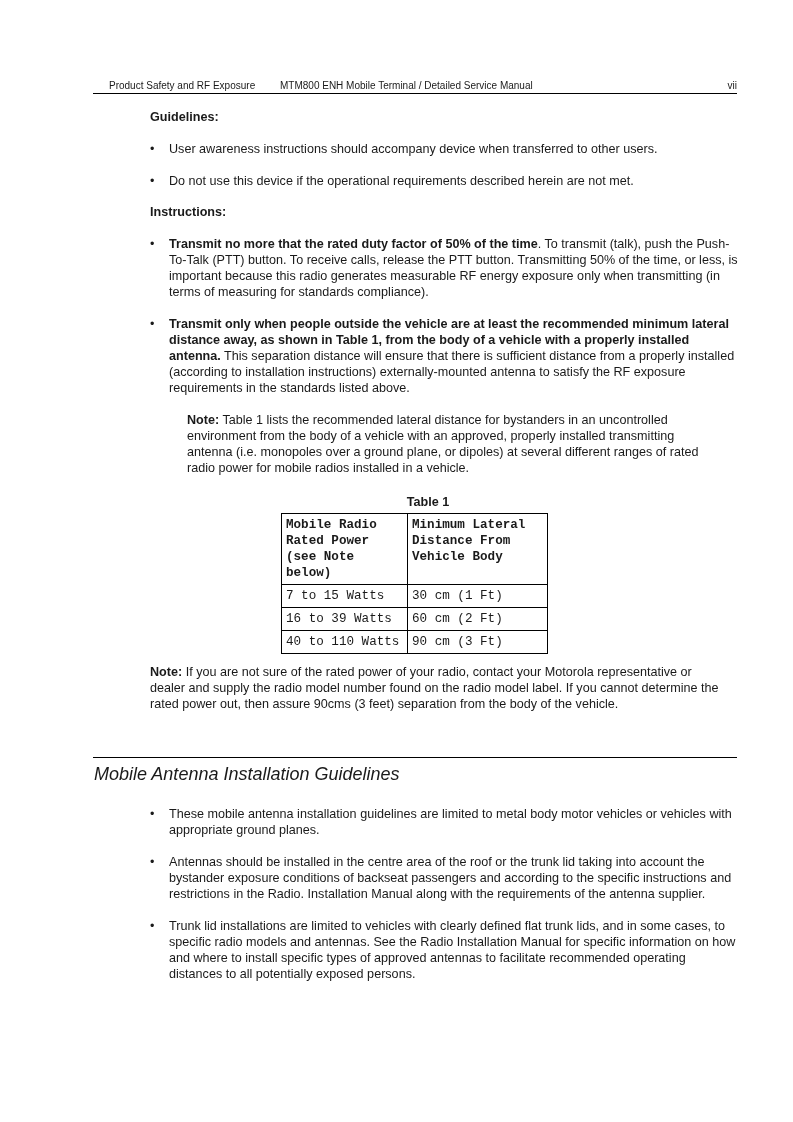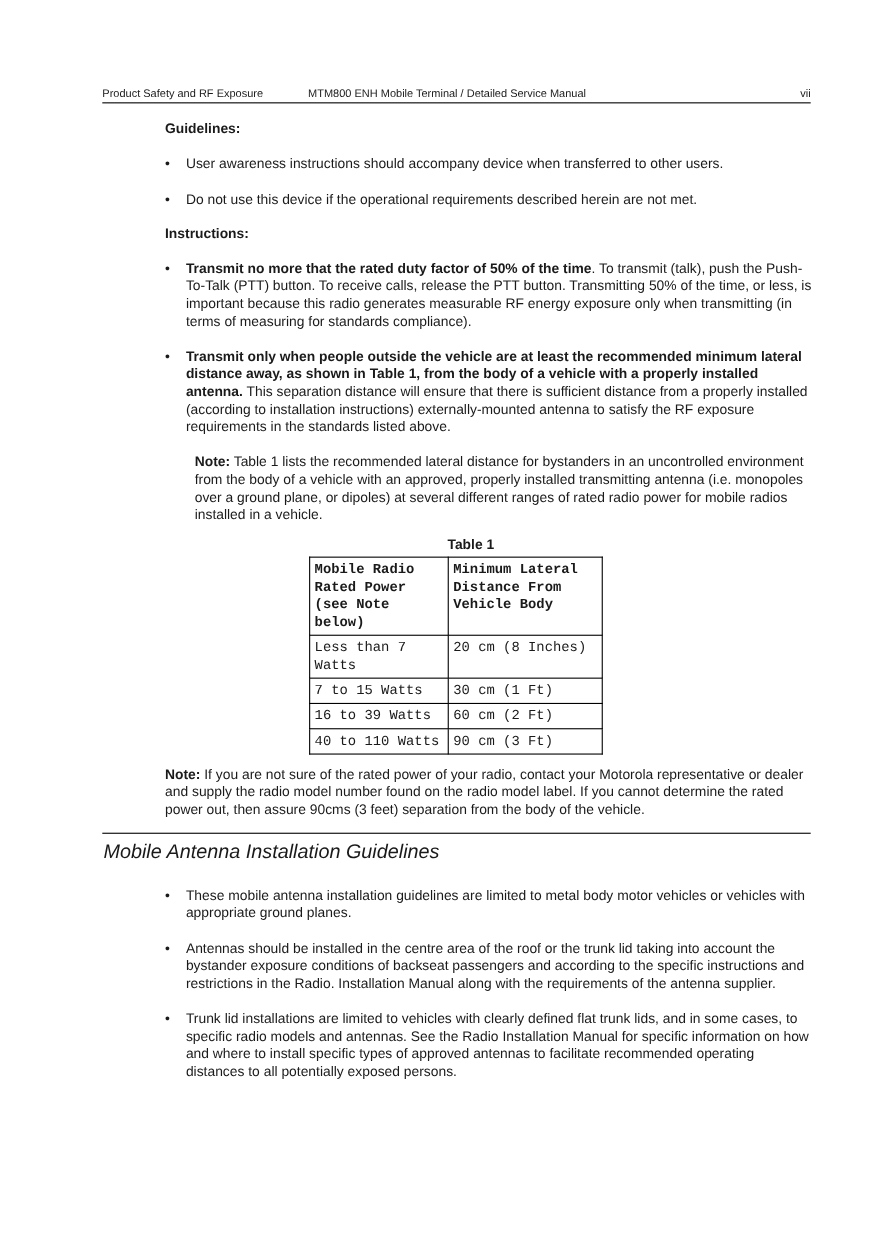--- a/index.html
+++ b/index.html
@@ -5,30 +5,30 @@
   html, body { margin: 0; padding: 0; background: #ffffff; }
   body {
     width: 793px; height: 1122px; position: relative; overflow: hidden;
     font-family: "Liberation Sans", sans-serif; color: #1a1a1a;
   }
   .header {
     position: absolute; left: 93px; top: 78px; width: 644px; height: 15px;
     border-bottom: 1px solid #000; font-size: 10px;
   }
   .header span { position: absolute; top: 2px; }
-  .h-left { left: 0; }
+  .h-left { left: 16px; }
   .h-mid { left: 187px; }
   .h-right { right: 0; }
   .content { position: absolute; left: 150px; top: 109px; width: 590px; font-size: 12.6px; line-height: 16px; }
   .subhead { font-weight: bold; font-size: 12.6px; margin: 0; }
   ul.bullets { list-style: none; margin: 0; padding: 0; }
   ul.bullets li { position: relative; padding-left: 19px; }
   ul.bullets li .bullet { position: absolute; left: 0; top: 0; }
   b { font-weight: bold; }
-  .note { margin: 8px; }
+  .note { margin: 18px; }
   table.t1 { border-collapse: collapse; font-size: 12.6px; line-height: 16px; }
   table.t1 td, table.t1 th { border: 1px solid #000; padding: 3px 4px 3px 4px; text-align: left; vertical-align: top; font-family: Liberation Mono, monospace; }
   table.t1 th { font-weight: bold; }
   .caption { font-weight: bold; text-align: center; font-size: 12.6px; }
   .section-rule { position: absolute; left: 93px; top: 757px; width: 644px; border-top: 1px solid #000; }
   .section-title { position: absolute; left: 94px; top: 764px; font-size: 18px; font-weight: normal; margin: 0; font-style: italic; }
 </style>
 </head>
 <body>
 
@@ -67,24 +67,20 @@
         <div class="caption">Table 1</div>
         <table class="t1" style="margin-top:3px; width:267px;">
           <thead>
             <tr>
               <th style="width:117px;">Mobile Radio Rated Power (see Note below)</th>
               <th>Minimum Lateral Distance From Vehicle Body</th>
             </tr>
           </thead>
           <tbody>
             <tr>
-              <td>Less than 7 Watts</td>
-              <td>20 cm (8 Inches)</td>
-            </tr>
-            <tr>
               <td>7 to 15 Watts</td>
               <td>30 cm (1 Ft)</td>
             </tr>
             <tr>
               <td>16 to 39 Watts</td>
               <td>60 cm (2 Ft)</td>
             </tr>
             <tr>
               <td>40 to 110 Watts</td>
               <td>90 cm (3 Ft)</td>

